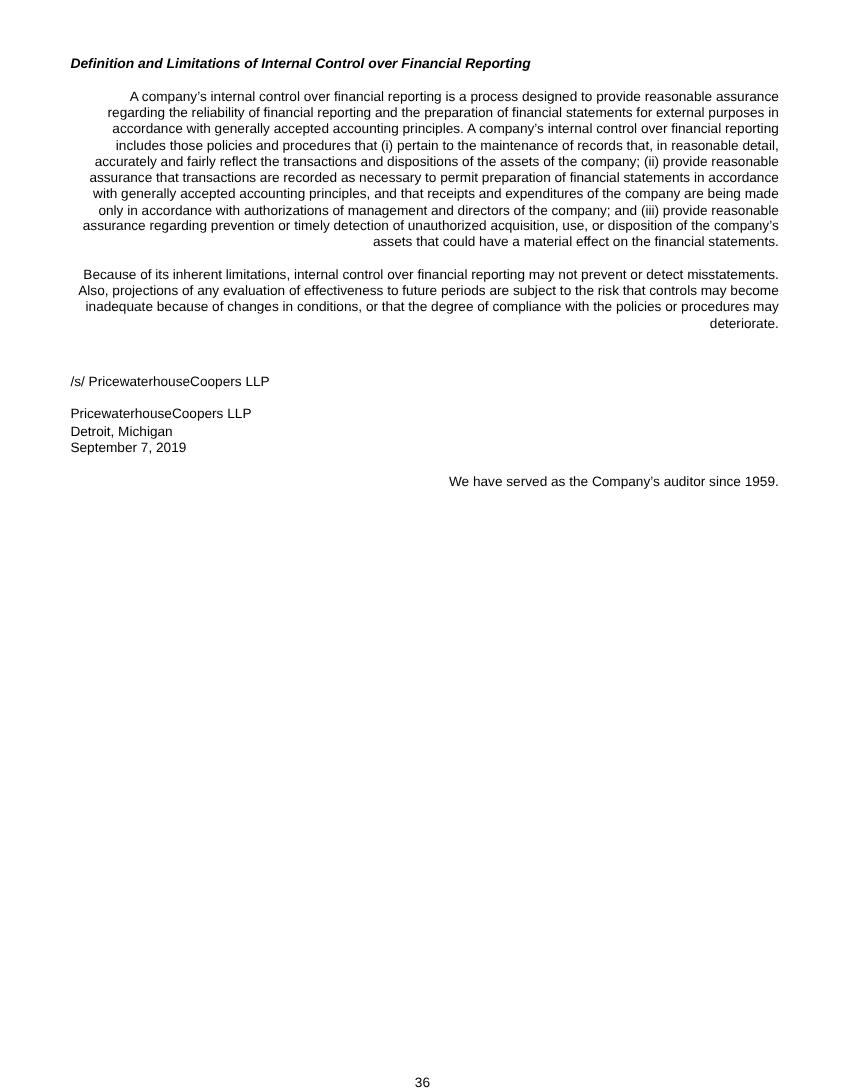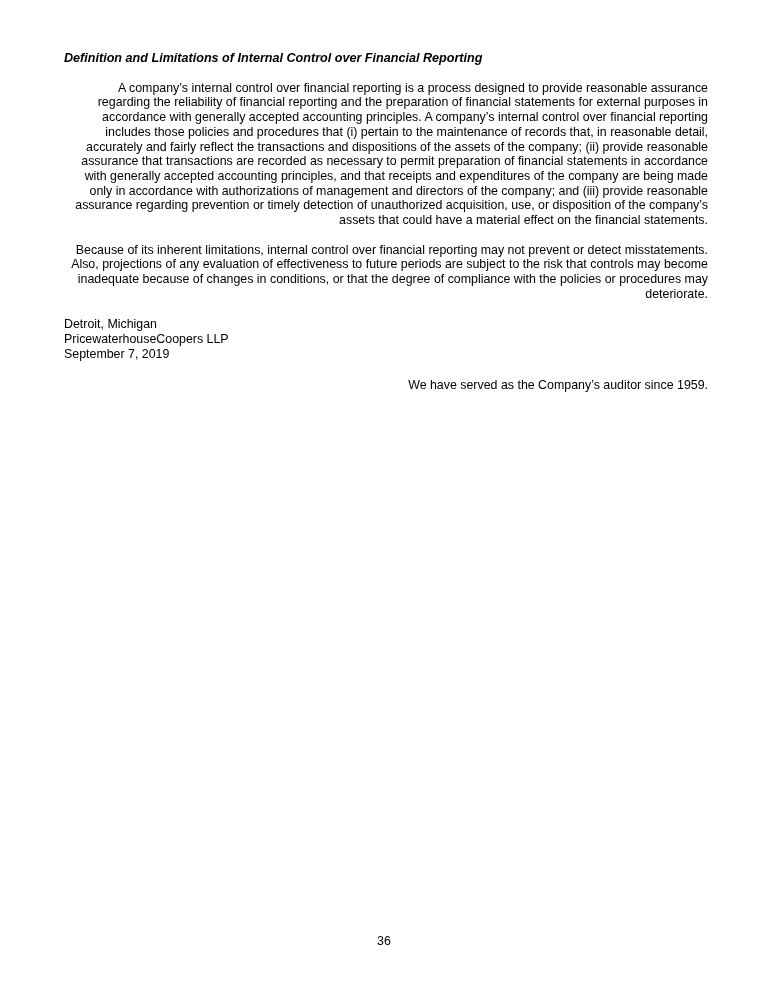--- a/index.html
+++ b/index.html
@@ -47,42 +47,43 @@
   }
   .firm-block div {
     line-height: 15.3px;
   }
   .auditor-note {
     margin: 16px 0 0 0;
     text-align: right;
   }
   .page-number {
     position: absolute;
-    top: 934px;
+    top: 977px;
     left: 0;
     width: 768px;
     text-align: center;
     line-height: 14.7px;
   }
 </style>
 </head>
 <body>
 
 <div class="page">
   <div class="content">
     <h1 class="heading">Definition and Limitations of Internal Control over Financial Reporting</h1>
 
     <p class="para">A company’s internal control over financial reporting is a process designed to provide reasonable assurance regarding the reliability of financial reporting and the preparation of financial statements for external purposes in accordance with generally accepted accounting principles. A company’s internal control over financial reporting includes those policies and procedures that (i) pertain to the maintenance of records that, in reasonable detail, accurately and fairly reflect the transactions and dispositions of the assets of the company; (ii) provide reasonable assurance that transactions are recorded as necessary to permit preparation of financial statements in accordance with generally accepted accounting principles, and that receipts and expenditures of the company are being made only in accordance with authorizations of management and directors of the company; and (iii) provide reasonable assurance regarding prevention or timely detection of unauthorized acquisition, use, or disposition of the company’s assets that could have a material effect on the financial statements.</p>
 
     <p class="para">Because of its inherent limitations, internal control over financial reporting may not prevent or detect misstatements. Also, projections of any evaluation of effectiveness to future periods are subject to the risk that controls may become inadequate because of changes in conditions, or that the degree of compliance with the policies or procedures may deteriorate.</p>
 
+    <p class="signature">/s/ PricewaterhouseCoopers LLP</p>
 
     <div class="firm-block">
+      <div>PricewaterhouseCoopers LLP</div>
       <div>Detroit, Michigan</div>
-      <div>PricewaterhouseCoopers LLP</div>
       <div>September 7, 2019</div>
     </div>
 
     <p class="auditor-note">We have served as the Company’s auditor since 1959.</p>
   </div>
 
   <div class="page-number">36</div>
 </div>
 
 </body></html>

